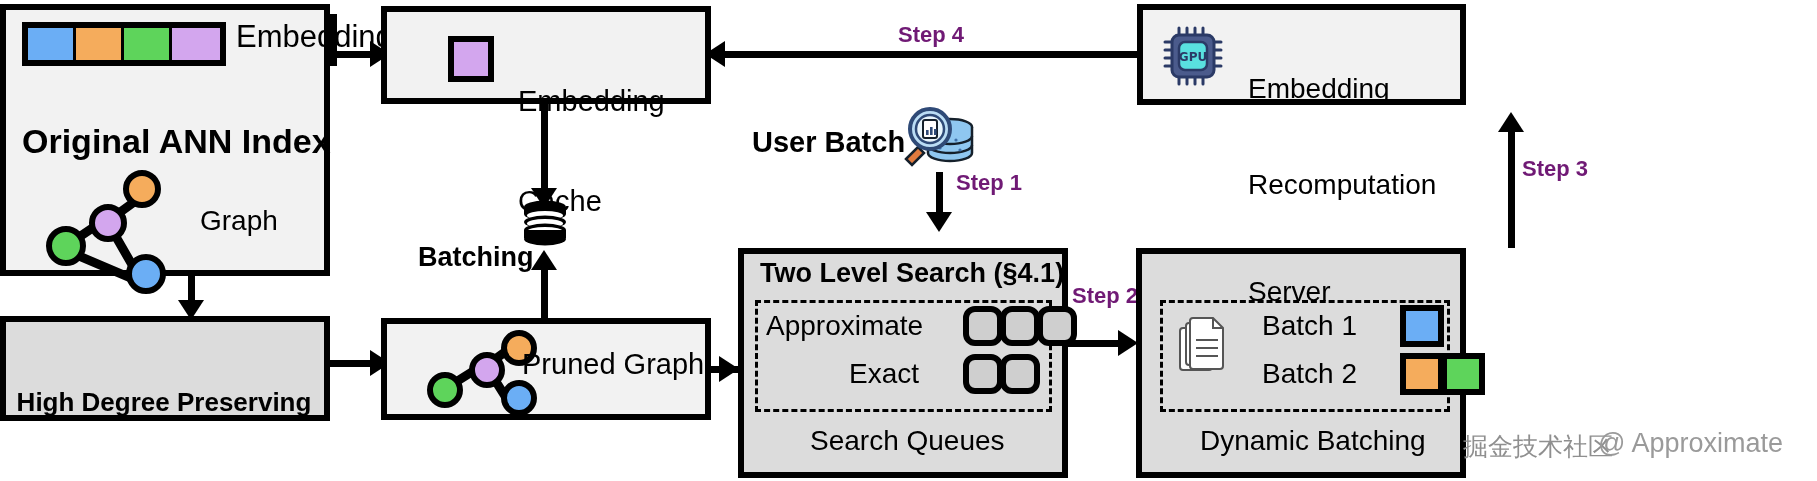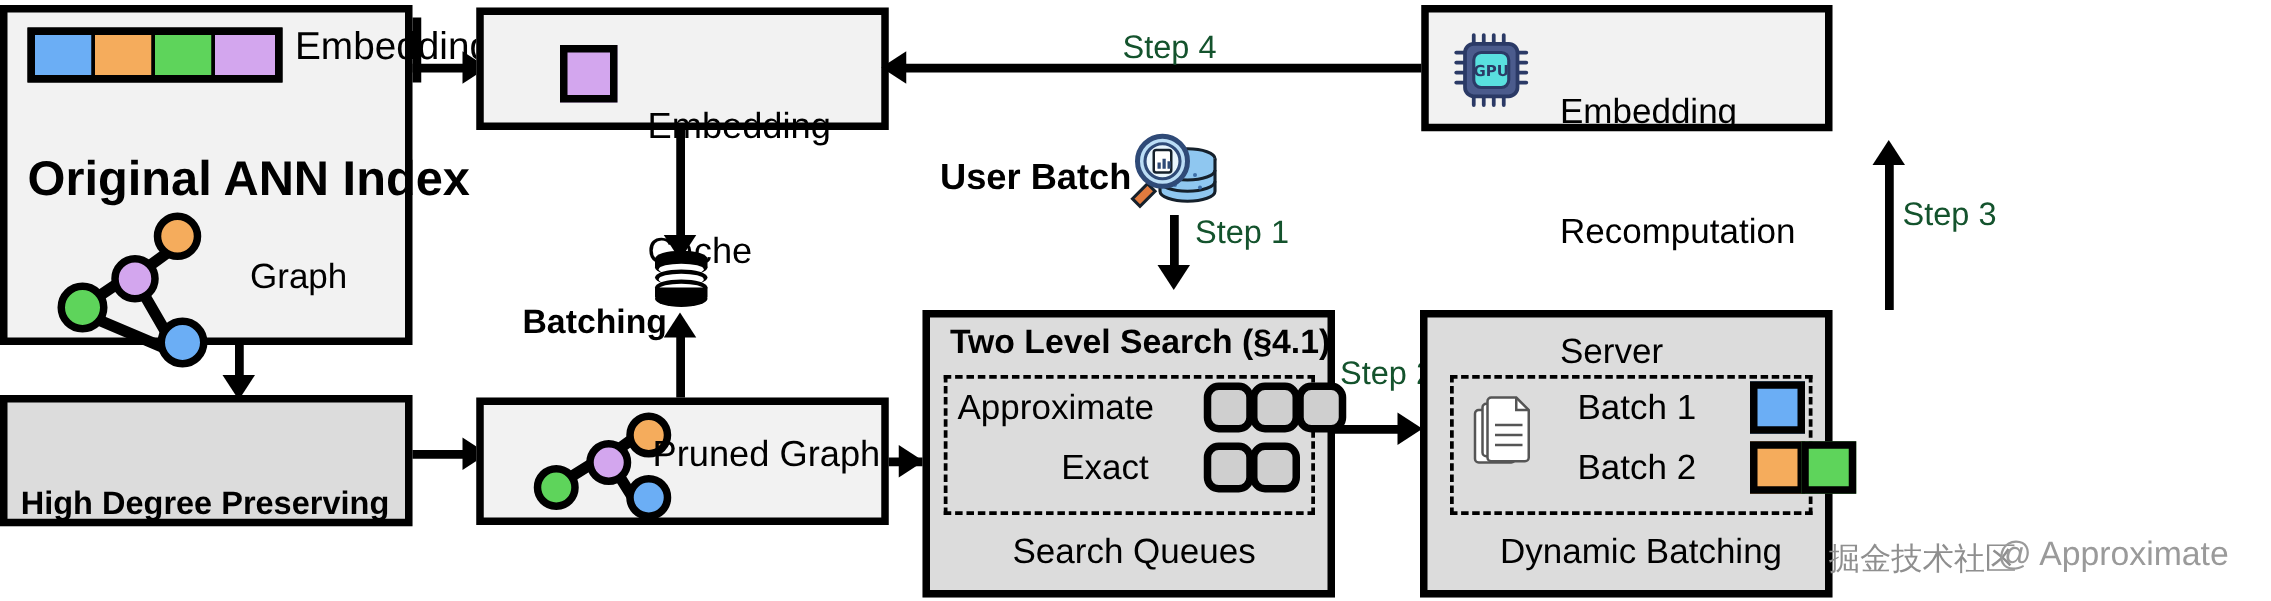--- a/index.html
+++ b/index.html
@@ -5,21 +5,21 @@
   html,body{margin:0;padding:0;background:#ffffff;}
   body{width:1817px;height:481px;font-family:"Liberation Sans",sans-serif;color:#000;}
   #stage{position:relative;width:1817px;height:481px;overflow:hidden;background:#fff;}
 
   .box{position:absolute;box-sizing:border-box;border:6px solid #000;background:#f2f2f2;}
   .box-grey{background:#dcdcdc;}
   .ttl-bold{font-weight:700;}
   .dashed{position:absolute;box-sizing:border-box;border:3px dashed #000;}
 
   .lbl{position:absolute;white-space:pre;line-height:1.12;color:#000;}
-  .step{position:absolute;font-weight:400;font-size:26px;white-space:pre;color:#14532d;}
+  .step{position:absolute;font-weight:700;font-size:22px;white-space:pre;color:#701a75;}
 
   
   .arrow-h{position:absolute;height:7px;background:#000;}
   .arrow-v{position:absolute;width:7px;background:#000;}
   .head-r{position:absolute;width:0;height:0;border-top:13px solid transparent;border-bottom:13px solid transparent;border-left:20px solid #000;}
   .head-l{position:absolute;width:0;height:0;border-top:13px solid transparent;border-bottom:13px solid transparent;border-right:20px solid #000;}
   .head-d{position:absolute;width:0;height:0;border-left:13px solid transparent;border-right:13px solid transparent;border-top:20px solid #000;}
   .head-u{position:absolute;width:0;height:0;border-left:13px solid transparent;border-right:13px solid transparent;border-bottom:20px solid #000;}
 
   
@@ -53,21 +53,21 @@
   </div>
 
   <div class="strip" style="left:22px;top:22px;width:204px;height:44px;">
     <div class="cell" style="background:#6BAEF5;"></div>
     <div class="cell" style="background:#F5AC5C;"></div>
     <div class="cell" style="background:#5ED45B;"></div>
     <div class="cell" style="background:#D3A6EE;"></div>
   </div>
   <div class="lbl" style="left:236px;top:20px;font-size:31px;">Embedding</div>
 
-  <div class="lbl ttl-bold" style="left:22px;top:122px;font-size:39px;font-weight:700;">Original ANN Index</div>
+  <div class="lbl ttl-bold" style="left:22px;top:122px;font-size:34px;font-weight:700;">Original ANN Index</div>
 
   <div class="graph" style="left:36px;top:170px;width:130px;height:100px;">
     <div class="gedge" style="left:29px;top:72px;width:48px;transform:rotate(-34deg);"></div>
     <div class="gedge" style="left:70px;top:48px;width:47px;transform:rotate(-36deg);"></div>
     <div class="gedge" style="left:30px;top:76px;width:78px;transform:rotate(23deg);"></div>
     <div class="gedge" style="left:74px;top:52px;width:50px;transform:rotate(60deg);"></div>
     <div class="gnode" style="left:87px;top:0px;width:38px;height:38px;background:#F5AC5C;"></div>
     <div class="gnode" style="left:53px;top:34px;width:38px;height:38px;background:#D3A6EE;"></div>
     <div class="gnode" style="left:10px;top:56px;width:40px;height:40px;background:#5ED45B;"></div>
     <div class="gnode" style="left:90px;top:84px;width:40px;height:40px;background:#6BAEF5;"></div>
@@ -240,20 +240,20 @@
         <line x1="50" y1="40" x2="58" y2="40"></line>
     </g>
     <rect x="9" y="9" width="42" height="42" rx="7" fill="#4B5B8C" stroke="#2B3A66" stroke-width="3"></rect>
     <rect x="16" y="16" width="28" height="28" rx="6" fill="#59E0DF" stroke="#2B3A66" stroke-width="2.5"></rect>
     <text x="30" y="35" font-family="DejaVu Sans, sans-serif" font-size="12" font-weight="bold" fill="#2B3A66" text-anchor="middle">GPU</text>
   </svg>
 
   <div class="lbl" style="left:1248px;top:10px;font-size:28px;">
     <div>Embedding</div>
     <div style="margin-top:2px;">Recomputation</div>
-    <div style="margin-top:2px;">Server</div>
+    <div style="margin-top:13px;">Server</div>
   </div>
 
   <div class="arrow-h" style="left:718px;top:51px;width:419px;"></div>
   <div class="head-l" style="left:705px;top:41px;"></div>
   <div class="step" style="left:898px;top:22px;">Step 4</div>
 
 </div>
 
 </body></html>

